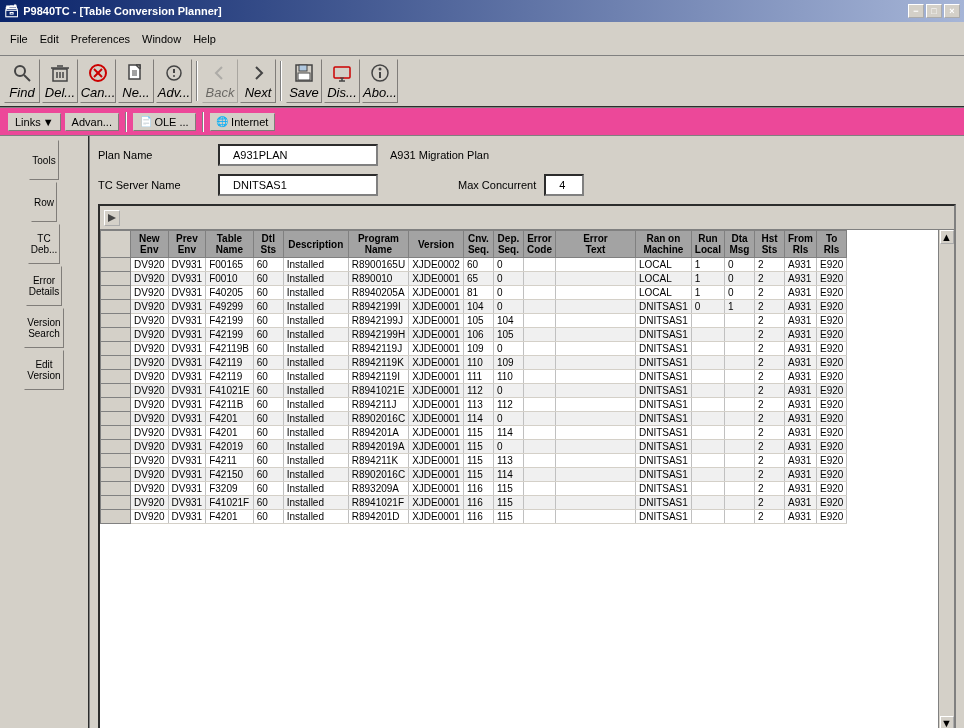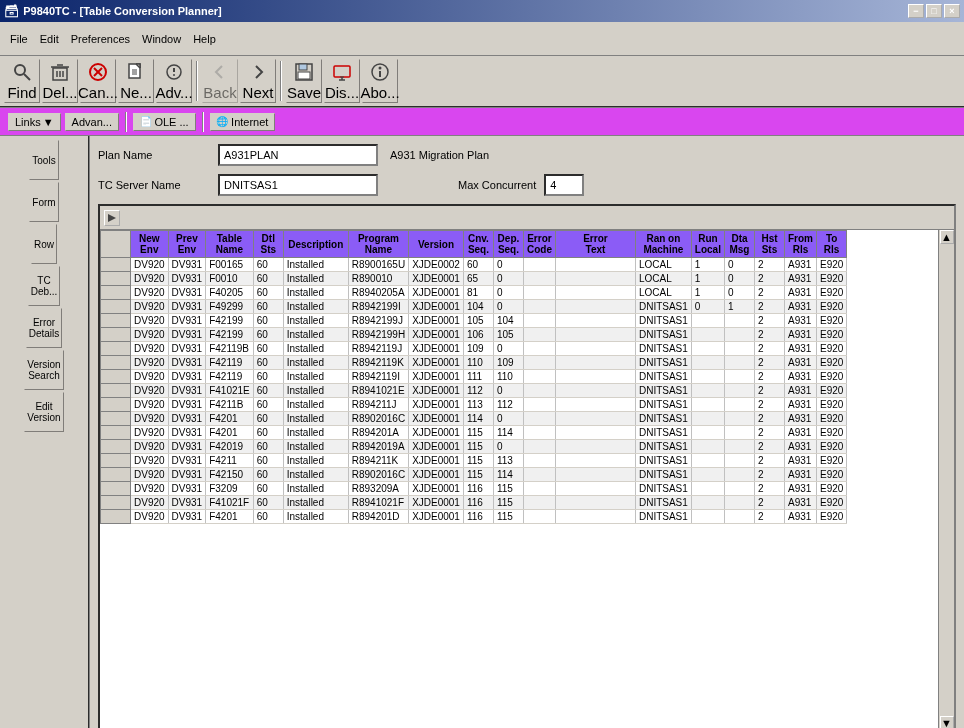--- a/index.html
+++ b/index.html
@@ -55,33 +55,34 @@
     .toolbar-btn {
       display: flex;
       flex-direction: column;
       align-items: center;
       width: 36px;
       height: 44px;
       padding: 2px;
       border: 1px outset #d4d0c8;
       background: #d4d0c8;
       cursor: pointer;
-      font-size: 15px;
+      font-size: 13px;
       justify-content: center;
+      font-style: italic;
     }
     .toolbar-btn .btn-icon {
       width: 22px; height: 22px;
       margin-bottom: 2px;
       display: flex; align-items: center; justify-content: center;
     }
     .toolbar-separator { width: 2px; height: 40px; border-left: 1px solid #808080; border-right: 1px solid #fff; margin: 0 2px; }
     
     
     .links-bar {
-      background: #d946ef;
+      background: #ec4899;
       height: 28px;
       display: flex;
       align-items: center;
       padding: 2px 8px;
       gap: 4px;
       border-bottom: 1px solid #808080;
     }
     .links-btn {
       display: flex; align-items: center; gap: 2px;
       padding: 2px 6px;
@@ -135,21 +136,21 @@
       display: flex;
       align-items: center;
       margin-bottom: 8px;
     }
     .form-label { width: 120px; font-size: 11px; }
     .form-input {
       border: 2px inset #808080;
       background: white;
       height: 22px;
       font-size: 11px;
-      padding: 0 4px;
+      padding: 0 13px;
     }
     .form-value { margin-left: 12px; font-size: 11px; }
     
     
     .table-container {
       flex: 1;
       border: 2px inset #808080;
       background: white;
       overflow: hidden;
       display: flex;
@@ -167,21 +168,21 @@
       overflow-y: auto;
       overflow-x: auto;
       flex: 1;
     }
     table {
       border-collapse: collapse;
       font-size: 10px;
       white-space: nowrap;
     }
     th {
-      background: #8b5cf6;
+      background: #a3a3a3;
       border: 1px solid #808080;
       padding: 2px 3px;
       text-align: center;
       font-weight: bold;
       font-size: 10px;
       min-width: 30px;
     }
     td {
       border: 1px solid #d4d0c8;
       padding: 1px 3px;
@@ -340,23 +341,20 @@
     <span style="font-size:10px;">🌐</span>
     <span>Internet</span>
   </button>
 </div>
 
 <div class="main-content">
 
   <div class="left-panel">
     <button class="left-btn">
       <span>Tools</span>
-    </button>
-    <button class="left-btn">
-      <span>Form</span>
     </button>
     <button class="left-btn">
       <span>Row</span>
     </button>
     <button class="left-btn">
       <span style="white-space:pre;">TC
 Deb...</span>
     </button>
     <button class="left-btn">
       <span style="white-space:pre;">Error

